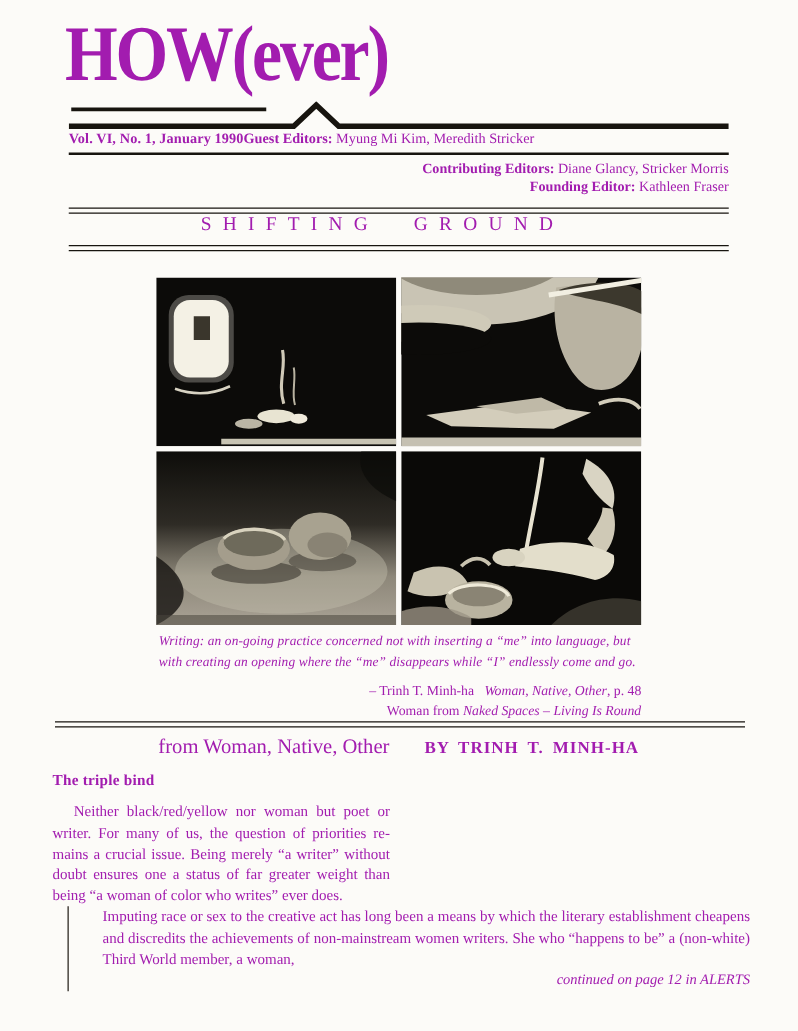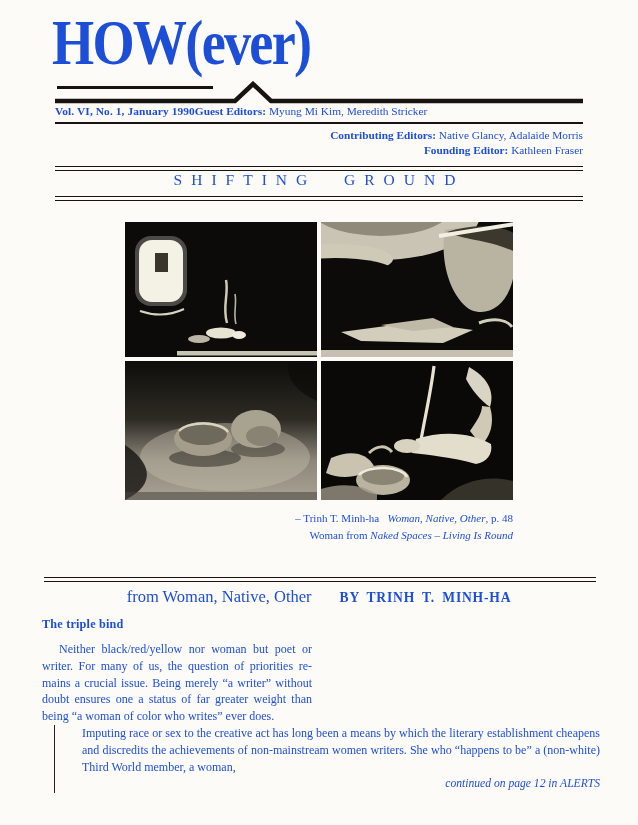--- a/index.html
+++ b/index.html
@@ -1,39 +1,39 @@
 <!DOCTYPE html>
 <html><head>
 <meta charset="utf-8">
 <style>
   * { margin:0; padding:0; box-sizing:border-box; }
   html,body { background:#e9e8e4; }
   .page {
     position:relative; width:638px; height:825px; margin:0 auto;
-    background:#fcfbf8; color:#1d4ed8; overflow:hidden;
+    background:#fcfbf8; color:#a21caf; overflow:hidden;
     font-family:"Liberation Serif","DejaVu Serif",serif;
   }
   .abs { position:absolute; }
 
   
   .logo {
     top:10px; left:52px; font-size:63px; line-height:1.05; font-weight:bold;
     letter-spacing:-2px; transform:scaleX(.86); transform-origin:left top;
     white-space:nowrap;
   }
   .logo-underline { top:86px; left:57px; width:156px; height:2.5px; background:#17140f; }
   .masthead-rule { top:81px; left:55px; width:528px; height:24px; }
   .vol-row { top:105px; left:55px; width:528px; display:flex; font-size:11.4px; }
   .vol-row .lbl, .editors .lbl { font-weight:bold; }
   .vol-issue { font-weight:bold; letter-spacing:.1px; }
   .rule-thin { left:55px; width:528px; height:1.8px; background:#17140f; }
   .editors { top:128px; left:55px; width:528px; text-align:right; font-size:11.3px; line-height:1.35; }
   .rule-double { height:4.6px; border-top:1.5px solid #17140f; border-bottom:1.5px solid #17140f; }
   .banner-title {
-    top:171px; left:55px; width:528px; text-align:center; font-size:15.5px;
+    top:171px; left:42px; width:528px; text-align:center; font-size:15.5px;
     letter-spacing:9px; word-spacing:15px; white-space:nowrap;
   }
 
   
   .collage {
     top:222px; left:125px; width:388px; height:278px;
     display:grid; grid-template-columns:192px 192px; grid-template-rows:135px 139px;
     gap:4px; background:#fcfbf8;
   }
   .collage svg { display:block; width:100%; height:100%; }
@@ -72,21 +72,21 @@
     <span>
       <span class="lbl">Guest Editors:</span>
       <span>Myung Mi Kim,  Meredith Stricker</span>
     </span>
   </div>
   <div class="abs rule-thin" style="top:122px"></div>
 
   <div class="abs editors">
     <div>
       <span class="lbl">Contributing Editors:</span>
-      <span>Native Glancy, Adalaide Morris</span>
+      <span>Diane Glancy, Stricker Morris</span>
     </div>
     <div>
       <span class="lbl">Founding Editor:</span>
       <span>Kathleen Fraser</span>
     </div>
   </div>
 
   <div class="abs rule-double" style="top:166px;left:55px;width:528px"></div>
   <div class="abs banner-title">SHIFTING GROUND</div>
   <div class="abs rule-double" style="top:196px;left:55px;width:528px"></div>
@@ -156,20 +156,21 @@
       <path d="M48,92 C56,84 65,84 71,91" stroke="#c9c3b0" stroke-width="3" fill="none"></path>
       <ellipse cx="62" cy="119" rx="27" ry="15" fill="#b9b3a0"></ellipse>
       <ellipse cx="62" cy="115" rx="21" ry="9" fill="#8a8474"></ellipse>
       <path d="M38,114 A25 11 0 0 1 86,116" stroke="#efead9" stroke-width="2.5" fill="none"></path>
       <path d="M120,139 C140,119 168,114 192,120 L192,139 Z" fill="#35322a"></path>
       <path d="M0,128 C20,121 42,124 56,133 L56,139 L0,139 Z" fill="#9b9484" opacity=".8"></path>
     </svg>
   </div>
 
   <div class="abs caption-block">
+    <div class="caption-text">Writing: an on-going practice concerned not with inserting a “me” into language, but with creating an opening where the “me” disappears while “I” endlessly come and go.</div>
     <div class="attattr">
       <div>
         <span>– Trinh T. Minh-ha</span>&nbsp;&nbsp;
         <span class="it">Woman, Native, Other</span><span>, p. 48</span>
       </div>
       <div>
         <span>Woman from </span><span class="it">Naked Spaces – Living Is Round</span>
       </div>
     </div>
   </div>

